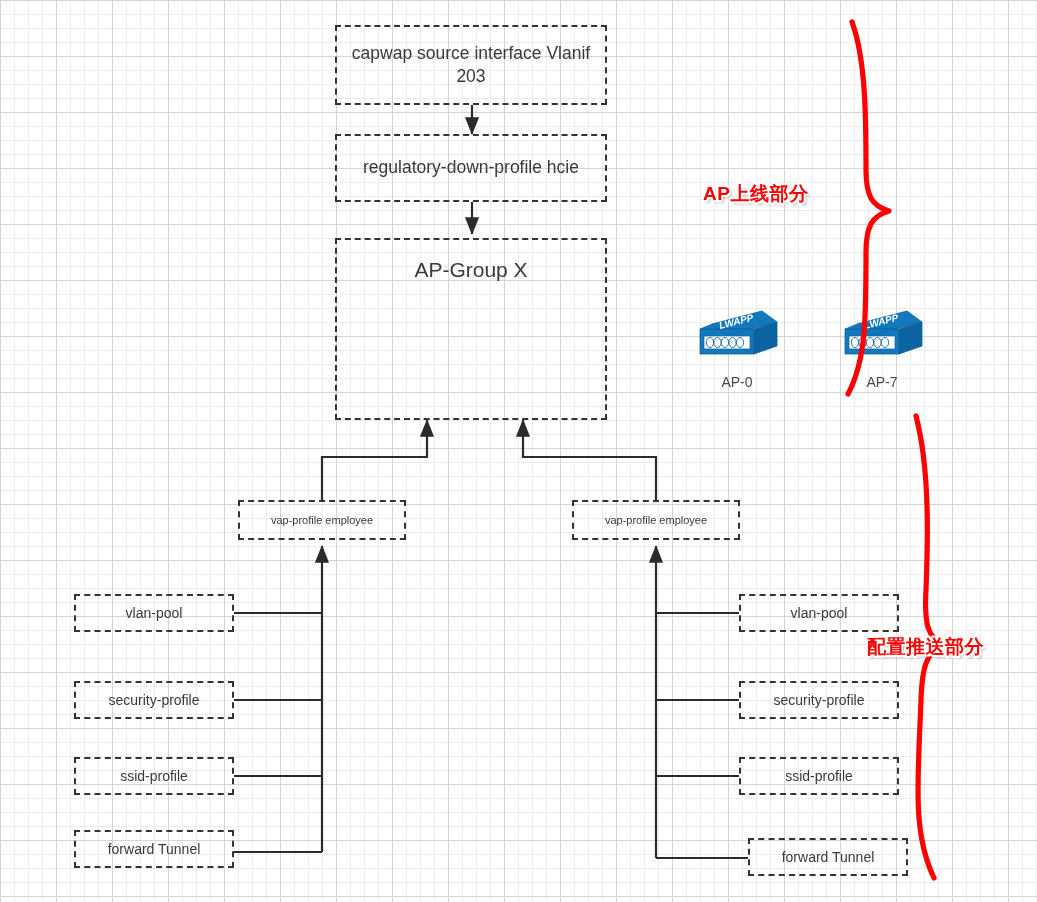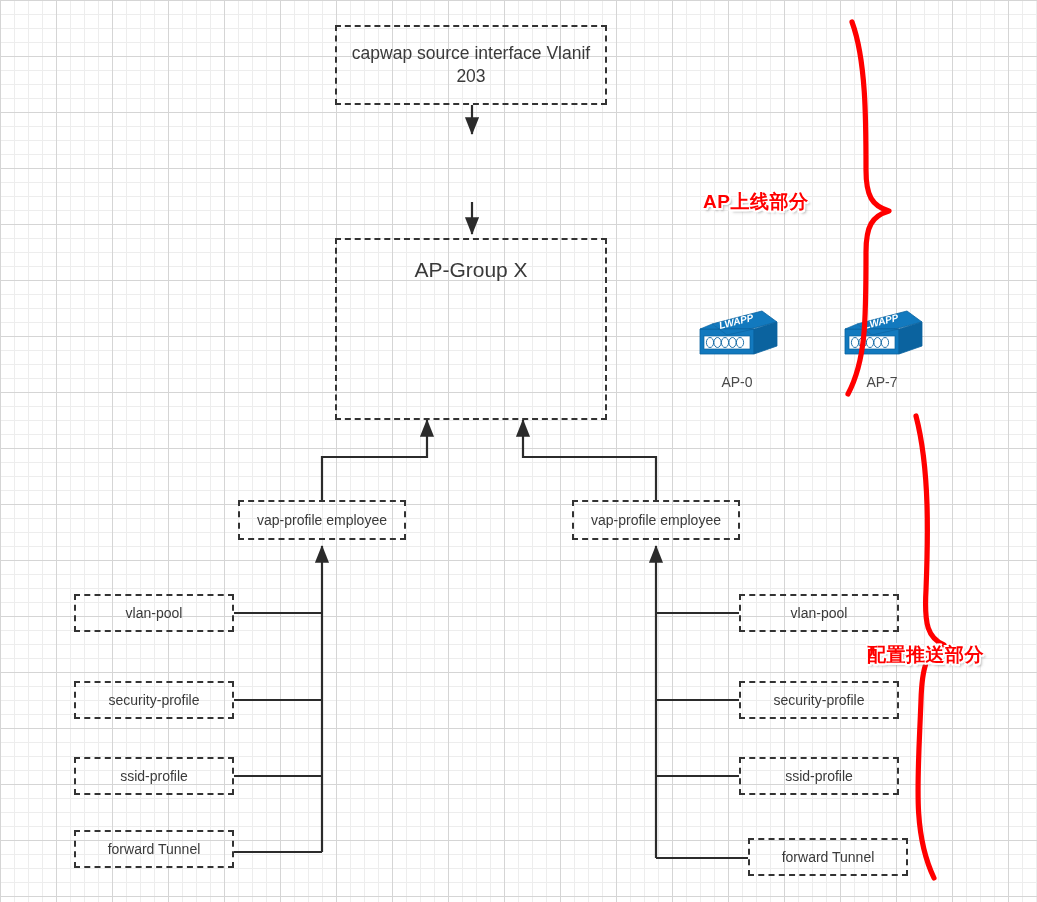--- a/index.html
+++ b/index.html
@@ -34,21 +34,21 @@
     display: flex;
     align-items: center;
     justify-content: center;
     text-align: center;
     color: #3a3a3a;
     line-height: 1.32;
     padding: 2px 6px;
   }
   .dbox.t17 { font-size: 17.5px; }
   .dbox.t15 { font-size: 14px; }
-  .dbox.t13 { font-size: 14px; }
+  .dbox.t13 { font-size: 11px; }
 
   
   #ap-group-box {
     display: block;
   }
   .apg-title {
     position: absolute;
     left: 0;
     right: 0;
     top: 16px;
@@ -84,21 +84,20 @@
     font-weight: bold;
     font-size: 19px;
     white-space: nowrap;
     letter-spacing: 0.5px;
     text-shadow:
       -1.6px -1.6px 0 #ffffff,  1.6px -1.6px 0 #ffffff,
       -1.6px  1.6px 0 #ffffff,  1.6px  1.6px 0 #ffffff,
       -1.6px 0 0 #ffffff, 1.6px 0 0 #ffffff,
       0 -1.6px 0 #ffffff, 0 1.6px 0 #ffffff,
       2.5px 2.5px 2.5px rgba(120,120,120,0.55);
-    margin-top: 8px;
   }
 </style>
 </head>
 <body>
 
 <div id="canvas">
 
   <svg class="overlay" viewBox="0 0 1037 902">
     <defs>
       <marker id="arrow" markerWidth="9" markerHeight="9" refX="7.6" refY="3.2" orient="auto" markerUnits="strokeWidth">
@@ -126,20 +125,23 @@
     <line x1="656" y1="613" x2="739" y2="613" stroke="#2b2b2b" stroke-width="2.2"></line>
     <line x1="656" y1="700" x2="739" y2="700" stroke="#2b2b2b" stroke-width="2.2"></line>
     <line x1="656" y1="776" x2="739" y2="776" stroke="#2b2b2b" stroke-width="2.2"></line>
     <line x1="656" y1="858" x2="748" y2="858" stroke="#2b2b2b" stroke-width="2.2"></line>
   </svg>
 
   <div class="dbox t17" id="capwap-box" style="left:335px; top:25px; width:272px; height:80px;align-items:center;">
     <span>capwap source interface Vlanif 203</span>
   </div>
 
+  <div class="dbox t17" id="regulatory-box" style="left:335px; top:134px; width:272px; height:68px;">
+    <span>regulatory-down-profile hcie</span>
+  </div>
 
   <div class="dbox" id="ap-group-box" style="left:335px; top:238px; width:272px; height:182px;">
 
     <div class="apg-title">AP-Group X</div>
 
     <div class="ap-node" style="left:355px; top:69px;">
       <svg width="82" height="52" viewBox="0 0 82 52">
 
         <polygon points="16,15 66,2 81,13 31,26" fill="#1279be" stroke="#0b639f" stroke-width="0.8"></polygon>
 

